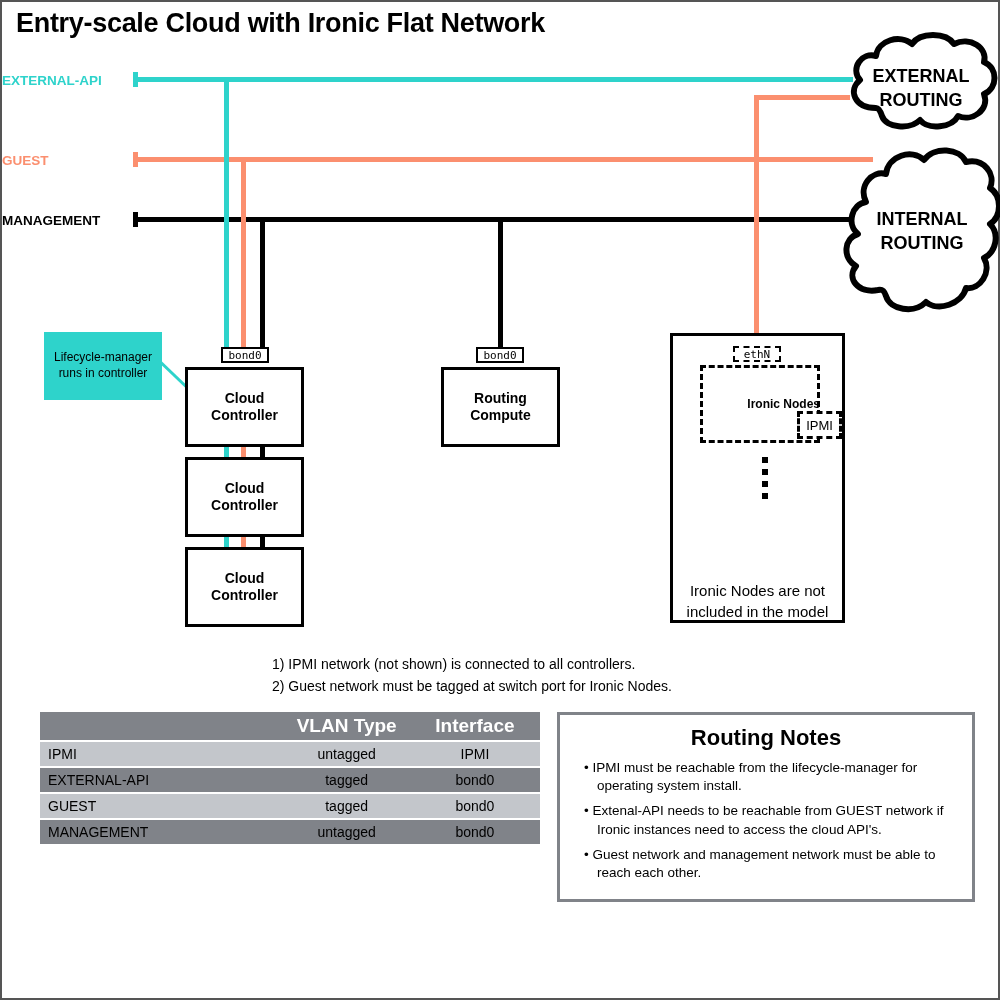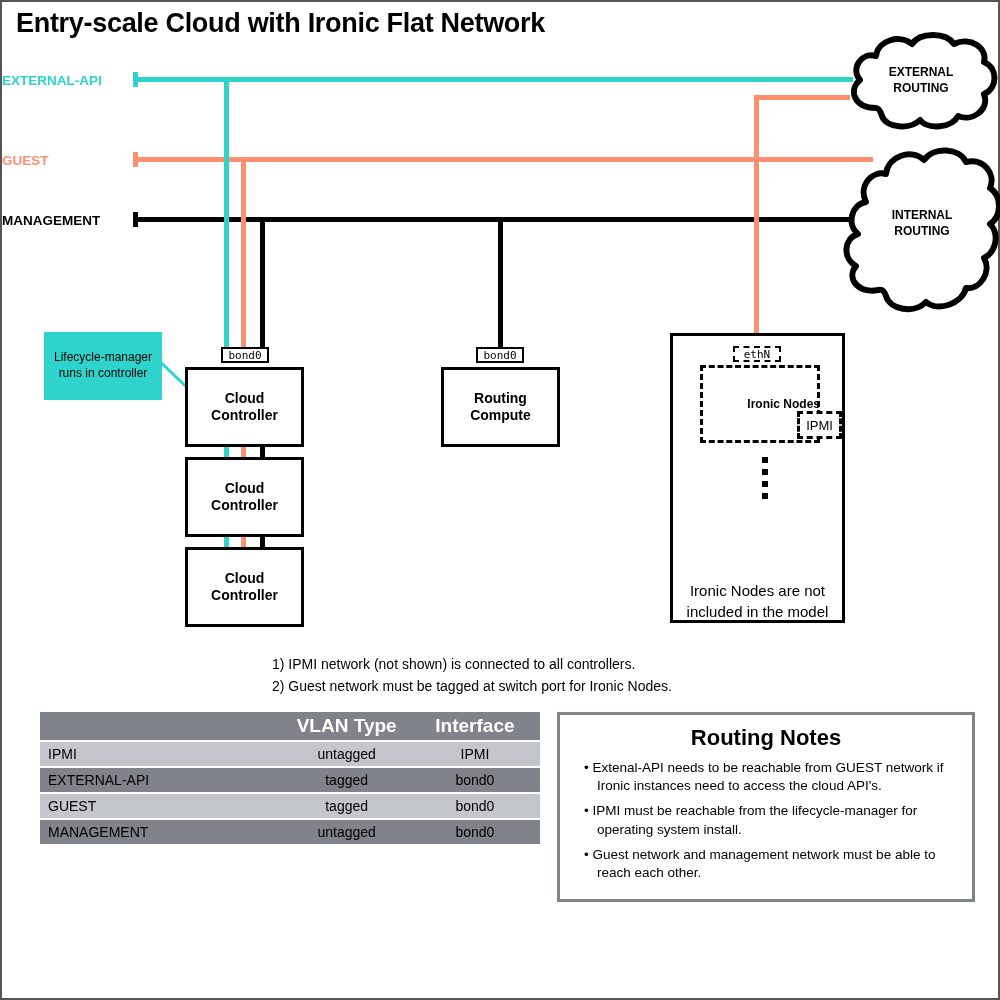--- a/index.html
+++ b/index.html
@@ -58,21 +58,21 @@
   
   #rnotes{left:555px;top:710px;width:418px;height:190px;border:3px solid #808389;
           background:#fff;box-sizing:border-box;}
   #rnotes h3{margin:10px 0 8px 0;text-align:center;font-size:22px;font-weight:bold;}
   #rnotes ul{margin:0;padding:0 14px 0 24px;list-style:none;}
   #rnotes li{font-size:13.5px;line-height:1.35;margin-bottom:7px;
              text-indent:-13px;padding-left:13px;}
   #rnotes li:before{content:"\2022  ";}
 
   
-  .cloudtext{position:absolute;width:100%;text-align:center;font-size:12px;
+  .cloudtext{position:absolute;width:100%;text-align:center;font-size:18px;
              font-weight:bold;line-height:1.35;}
   .dots div{position:absolute;width:6px;height:6px;background:#000;}
 </style>
 </head>
 <body>
 
 <div id="page">
 
   <div class="abs" id="title">Entry-scale Cloud with Ironic Flat Network</div>
 
@@ -231,19 +231,19 @@
       <td class="c1">MANAGEMENT</td>
       <td class="c2">untagged</td>
       <td class="c3">bond0</td>
     </tr>
   </tbody>
     </table>
 
   <div class="abs" id="rnotes">
     <h3>Routing Notes</h3>
     <ul>
+      <li>IPMI must be reachable from the lifecycle-manager for operating system install.</li>
       <li>Extenal-API needs to be reachable from GUEST network if Ironic instances need to access the cloud API's.</li>
-      <li>IPMI must be reachable from the lifecycle-manager for operating system install.</li>
       <li>Guest network and management network must be able to reach each other.</li>
     </ul>
   </div>
 
 </div>
 
 </body></html>

